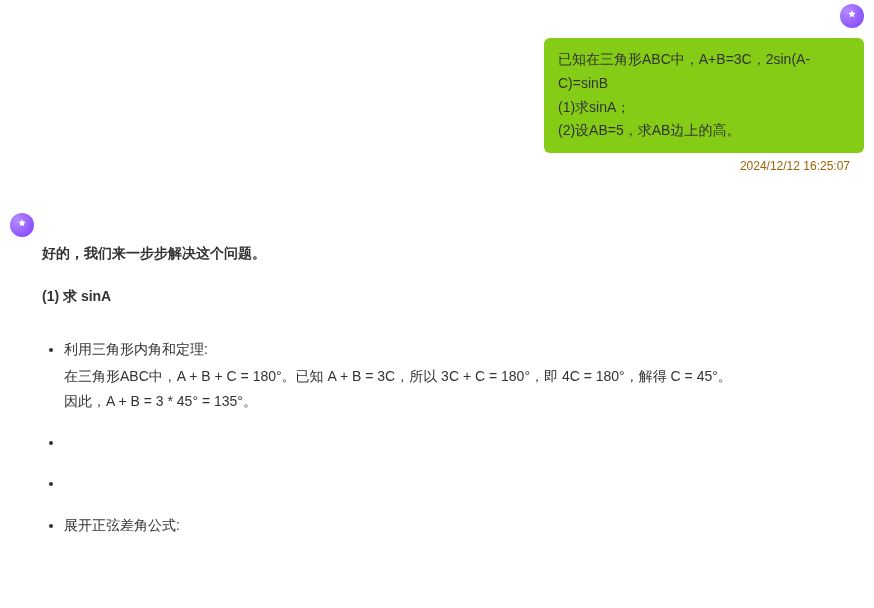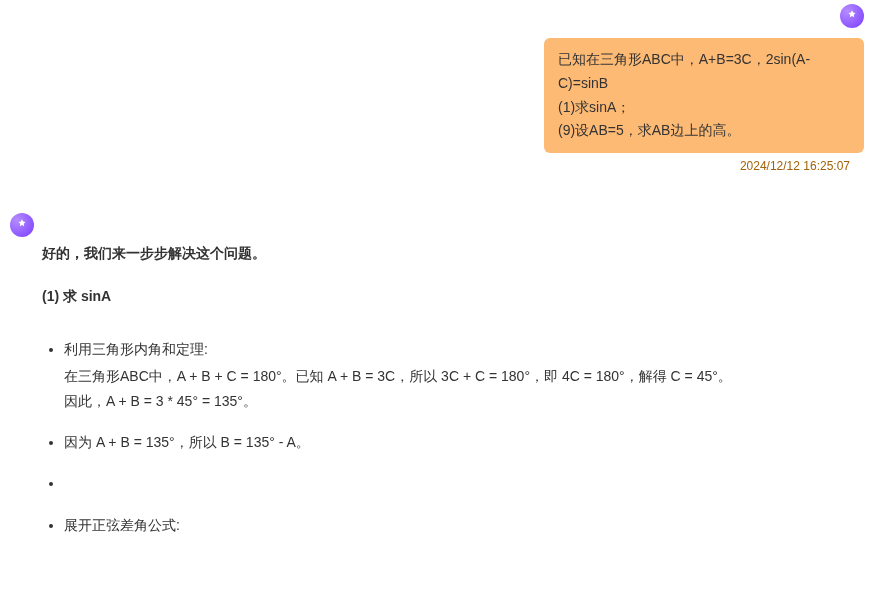--- a/index.html
+++ b/index.html
@@ -38,21 +38,21 @@
     display: flex;
     align-items: center;
     justify-content: center;
     flex-shrink: 0;
     position: relative;
   }
   .avatar svg { width: 14px; height: 14px; }
   .user-row .avatar { margin-left: 6px; }
   .assistant-row .avatar { margin-right: 8px; }
   .user-bubble {
-    background: #fdba74;
+    background: #84cc16;
     border-radius: 6px;
     padding: 10px 14px;
     max-width: 320px;
     line-height: 1.7;
     color: #333;
     font-size: 14px;
     margin-top: 6px;
   }
   .timestamp-row {
     text-align: right;
@@ -95,21 +95,21 @@
       <svg viewBox="0 0 24 24">
           <path fill="#fff" d="M12 2l2 4 4 1-3 3 .7 4L12 12l-3.7 2 .7-4-3-3 4-1z"></path>
         </svg>
     </div>
   </div>
 
   <div class="user-row">
     <div class="user-bubble">
       <div>已知在三角形ABC中，A+B=3C，2sin(A-C)=sinB</div>
       <div>(1)求sinA；</div>
-      <div>(9)设AB=5，求AB边上的高。</div>
+      <div>(2)设AB=5，求AB边上的高。</div>
     </div>
   </div>
 
   <div class="timestamp-row">
     <span class="timestamp">2024/12/12 16:25:07</span>
   </div>
 
   <div class="assistant-row">
     <div class="avatar">
       <svg viewBox="0 0 24 24">
@@ -119,21 +119,20 @@
     <div class="assistant-col">
       <div class="assistant-content">
         <div class="intro">好的，我们来一步步解决这个问题。</div>
         <div class="section-title">(1)  求 sinA</div>
         <ul>
           <li>
             <span class="li-title">利用三角形内角和定理:</span>
             <span class="li-body">在三角形ABC中，A + B + C = 180°。已知 A + B = 3C，所以 3C + C = 180°，即 4C = 180°，解得 C = 45°。<br>因此，A + B = 3 * 45° = 135°。</span>
           </li>
           <li>
-            <span class="li-body">因为 A + B = 135°，所以 B = 135° - A。</span>
           </li>
           <li>
           </li>
           <li>
             <span class="li-title">展开正弦差角公式:</span>
 
           </li>
         </ul>
       </div>
     </div>

